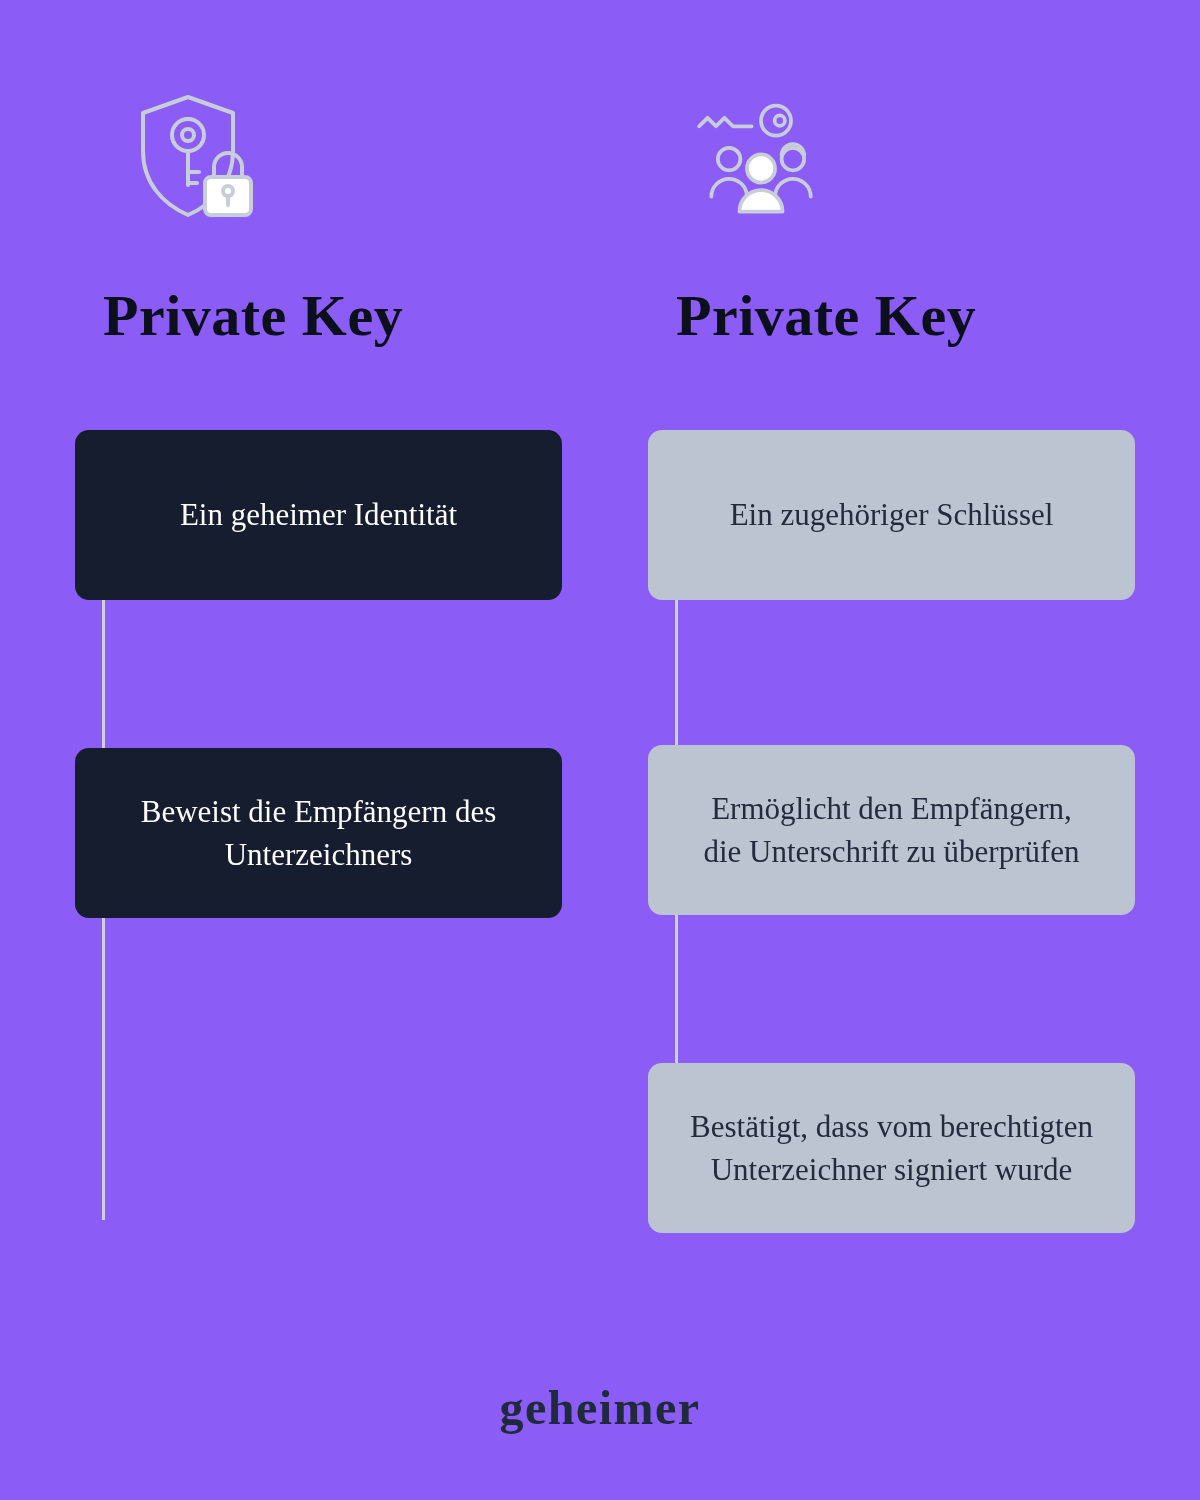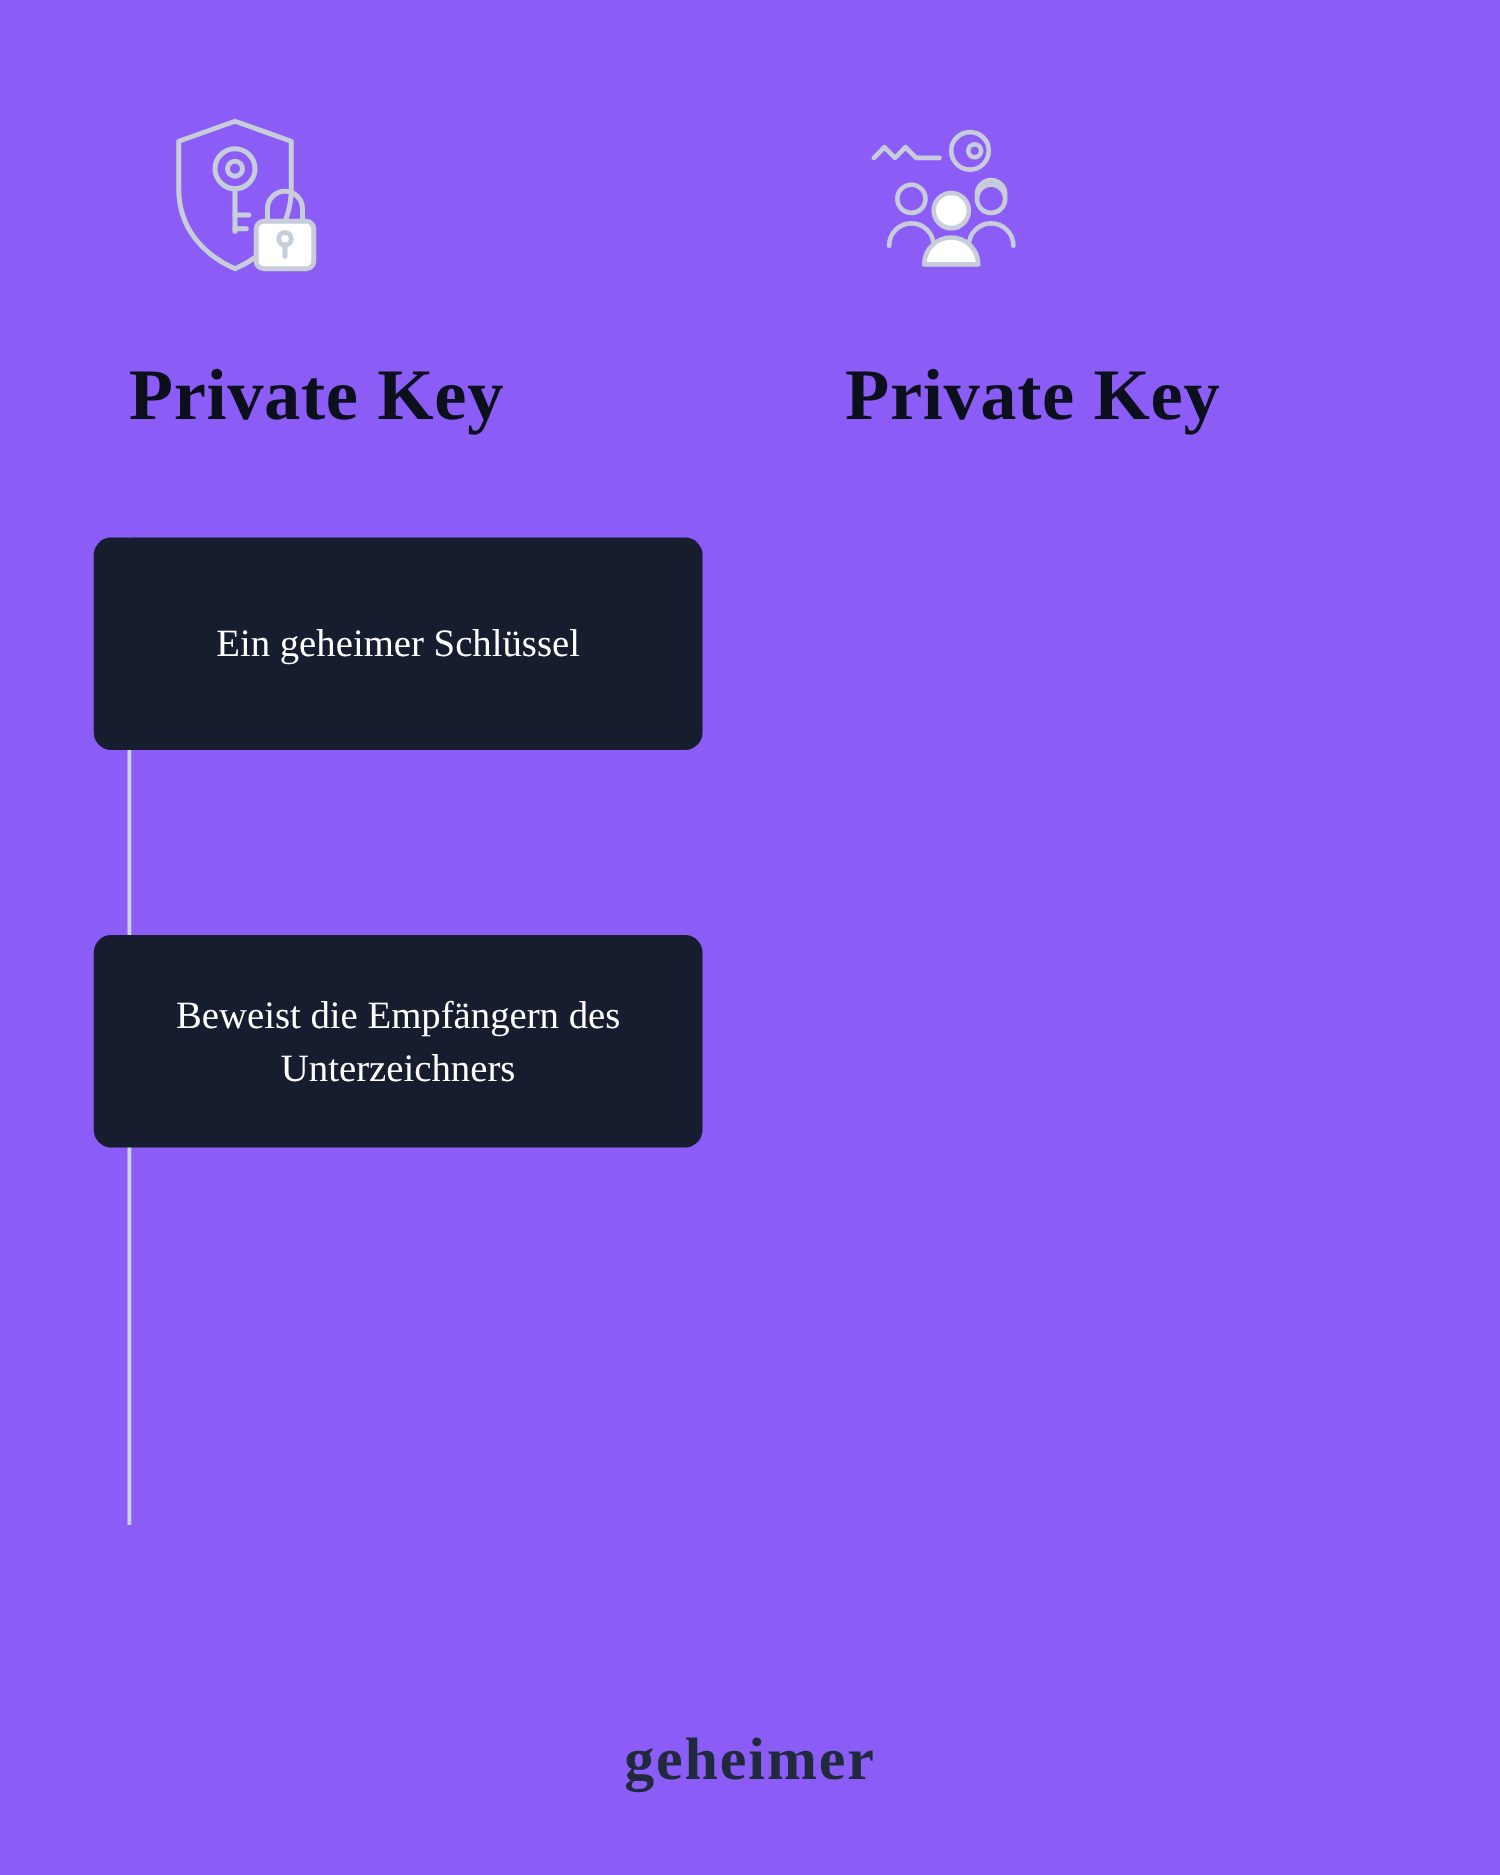--- a/index.html
+++ b/index.html
@@ -114,21 +114,21 @@
         <path d="M101 92 v-10 a14 14 0 0 1 28 0 v10"></path>
 
         <rect x="92" y="92" width="46" height="38" rx="6" fill="#ffffff"></rect>
         <circle cx="115" cy="106" r="5"></circle>
         <line x1="115" y1="111" x2="115" y2="120"></line>
       </svg>
     </div>
     <h1 class="col-title">Private Key</h1>
     <div class="timeline">
       <div class="vline"></div>
-      <div class="box dark b1">Ein geheimer Schlüssel</div>
+      <div class="box dark b1">Ein geheimer Identität</div>
       <div class="box dark b3">Beweist die Empfängern des Unterzeichners</div>
     </div>
   </div>
 
   <div class="column col-right">
     <div class="icon-wrap">
       <svg viewBox="0 0 160 150" fill="none" stroke="#c7cdd9" stroke-width="4" stroke-linecap="round" stroke-linejoin="round">
 
         <path d="M14 39 l9 -9 9 9 9 -9 9 9 h20"></path>
 
@@ -140,19 +140,25 @@
 
         <circle cx="114" cy="74" r="12"></circle>
         <path d="M102 70 a12 12 0 0 1 24 0"></path>
         <path d="M95 114 a19 19 0 0 1 38 0"></path>
 
         <circle cx="80" cy="84" r="15" fill="#ffffff"></circle>
         <path d="M57 130 a23 23 0 0 1 46 0 z" fill="#ffffff"></path>
       </svg>
     </div>
     <h1 class="col-title">Private Key</h1>
+    <div class="timeline">
+      <div class="vline"></div>
+      <div class="box light b1">Ein zugehöriger Schlüssel</div>
+      <div class="box light b2">Ermöglicht den Empfängern, die Unterschrift zu überprüfen</div>
+      <div class="box light b3">Bestätigt, dass vom berechtigten Unterzeichner signiert wurde</div>
+    </div>
   </div>
 
   <div class="footer">
     <div class="logo">geheimer</div>
   </div>
 
 </div>
 
 </body></html>

